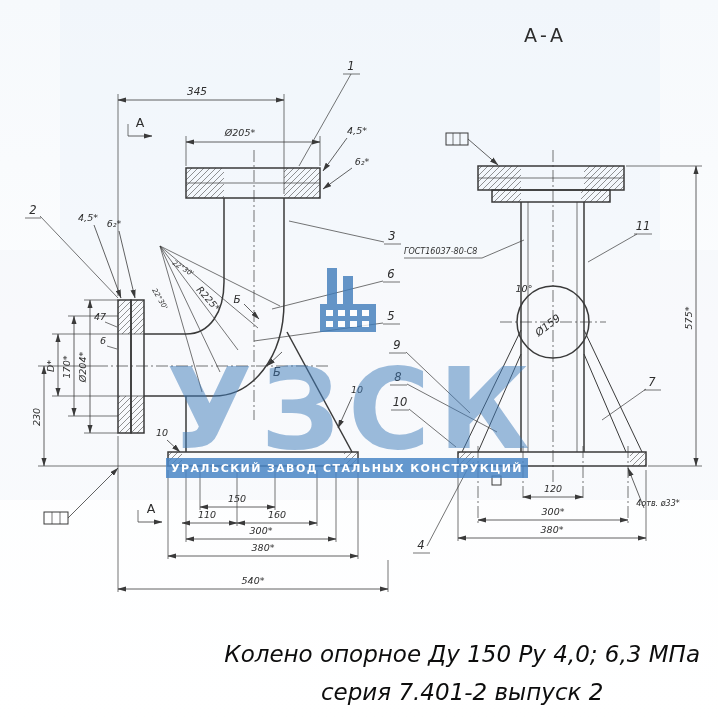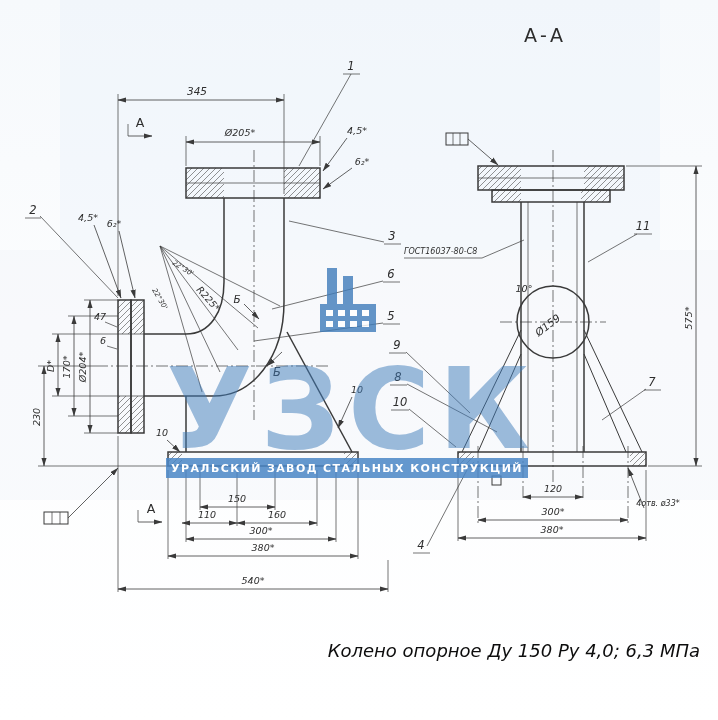--- a/index.html
+++ b/index.html
@@ -18,21 +18,21 @@
   .t9{font-size:9.5px;font-style:italic;}
   .t10{font-size:10.5px;font-style:italic;}
   .t11{font-size:11.5px;font-style:italic;}
   .lbl{font-size:12.5px;}
   .sec{font-size:19px;letter-spacing:3px;}
   .mid{text-anchor:middle;}
   .wm-abbr{font-weight:bold;font-size:112px;letter-spacing:8px;fill:#3f7cba;opacity:.5;}
   .wm-rect{fill:#4a86c6;opacity:.85;}
   .wm-txt{fill:#ffffff;font-size:11px;font-weight:bold;letter-spacing:1.4px;}
   .wm-icon{fill:#3f7cba;opacity:.8;}
-  .cap{position:absolute;right:18px;top:636px;text-align:center;font-style:italic;font-size:18px;color:#0d0d0d;line-height:1.65;}
+  .cap{position:absolute;right:18px;top:636px;text-align:center;font-style:italic;font-size:23px;color:#0d0d0d;line-height:1.65;}
 </style>
 </head>
 <body>
 
 <div class="stage">
 <svg width="718" height="620" viewBox="0 0 718 620">
   <defs>
     <pattern id="hx" width="6" height="6" patternUnits="userSpaceOnUse">
       <path d="M0,6 L6,0" stroke="#4a4a4a" stroke-width="0.6"></path>
     </pattern>
@@ -300,14 +300,15 @@
       <rect x="362" y="321" width="7" height="6" fill="#ffffff"></rect>
     </g>
     <text class="wm-abbr mid" x="352" y="448">УЗСК</text>
     <rect class="wm-rect" x="166" y="458" width="362" height="20"></rect>
     <text class="wm-txt mid" x="347" y="472">УРАЛЬСКИЙ ЗАВОД СТАЛЬНЫХ КОНСТРУКЦИЙ</text>
   </g>
 </svg>
 
 <div class="cap">
   <div>Колено опорное Ду 150 Ру 4,0; 6,3 МПа</div>
+  <div>серия 7.401-2 выпуск 2</div>
 </div>
 </div>
 
 </body></html>

